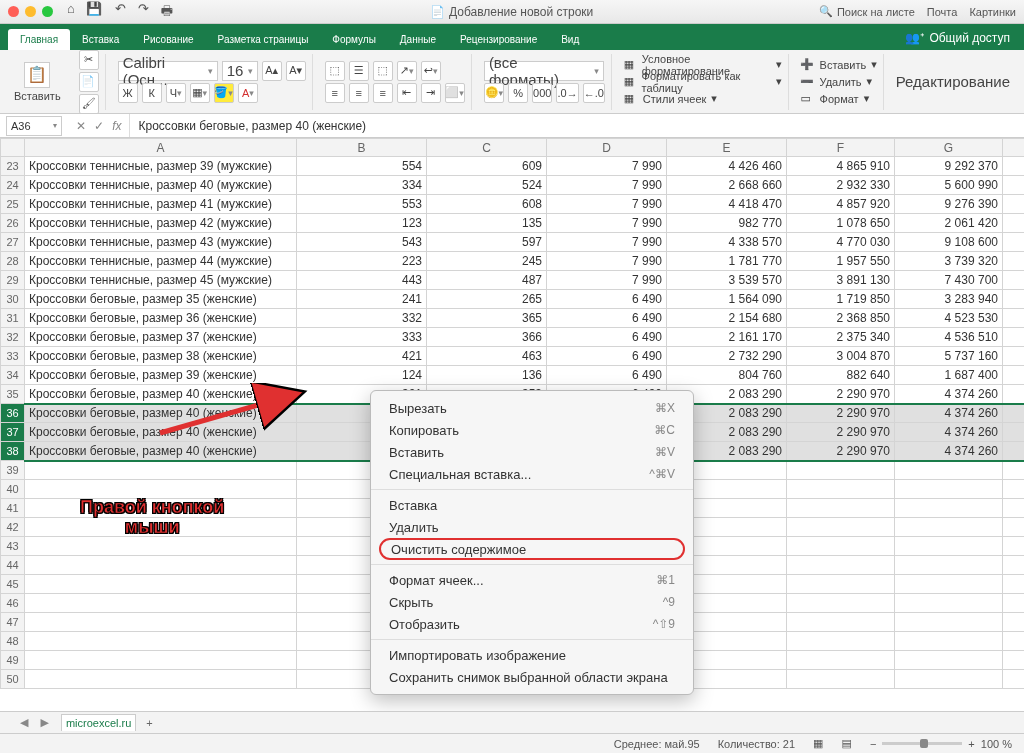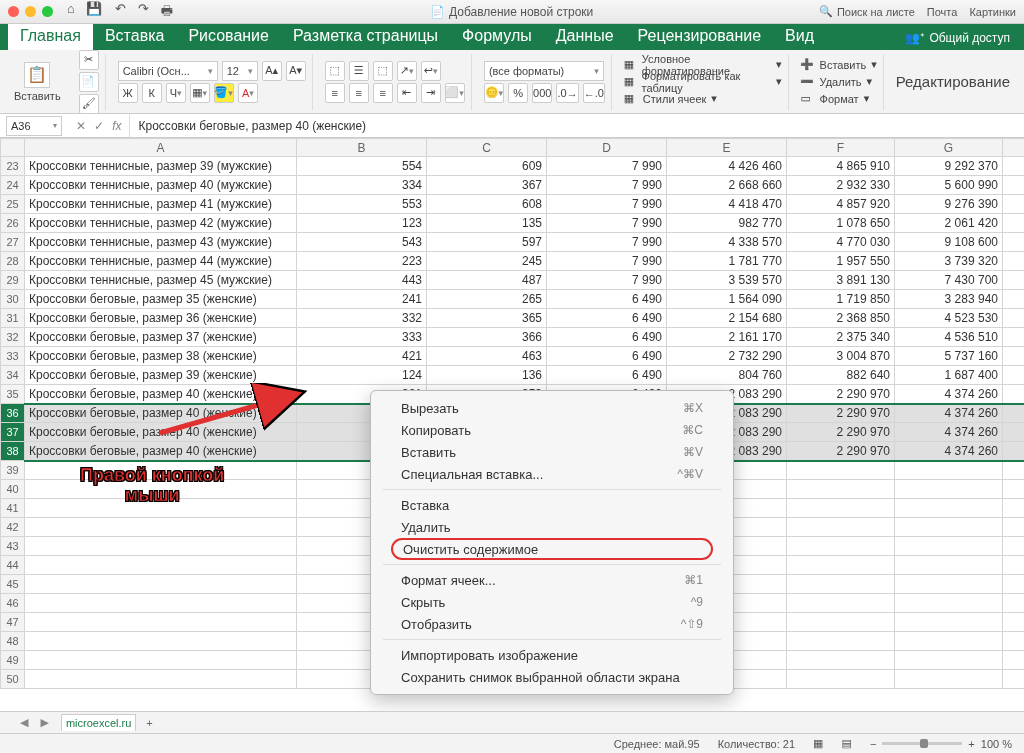--- a/index.html
+++ b/index.html
@@ -6,54 +6,54 @@
 body { background: #fff; width: 1024px; height: 753px; overflow: hidden; position: relative; font-size: 12px; color: #333; }
 .titlebar { height: 24px; background: linear-gradient(#f6f6f6,#e8e8e8); display: flex; align-items: center; padding: 0 8px; border-bottom: 1px solid #ccc; position: relative; }
 .traffic { display: flex; gap: 6px; }
 .tl { width: 11px; height: 11px; border-radius: 50%; }
 .tl.r { background:#ff5f57; } .tl.y { background:#febc2e; } .tl.g { background:#28c840; }
 .qat { display:flex; gap:12px; margin-left:14px; color:#555; font-size:13px; }
 .title-center { position:absolute; left:0; right:0; text-align:center; font-size:12px; color:#555; pointer-events:none; }
 .title-right { margin-left:auto; display:flex; gap:12px; font-size:11px; color:#555; align-items:center; }
 .search-sheet { display:flex; align-items:center; gap:4px; }
 .tabs { height: 26px; background:#1a7c4a; display:flex; align-items:flex-end; padding-left:8px; }
-.tab { padding: 5px 12px 5px; font-size:16px; color:#fff; cursor:pointer; }
+.tab { padding: 5px 12px 5px; font-size:10px; color:#fff; cursor:pointer; }
 .tab.active { background:#fff; color:#1a7c4a; border-radius:3px 3px 0 0; }
 .share { margin-left:auto; padding:4px 14px; color:#fff; font-size:12px; display:flex; align-items:center; gap:5px; }
 .ribbon { height: 64px; background:#f3f3f3; border-bottom:1px solid #ccc; display:flex; align-items:center; padding:4px 8px; gap:6px; overflow:hidden; }
 .rgroup { display:flex; flex-direction:column; gap:2px; padding:2px 6px; border-right:1px solid #ddd; height:56px; justify-content:center; }
 .rrow { display:flex; gap:4px; align-items:center; }
 .rbtn { min-width:20px; height:20px; border:1px solid #ccc; background:#fff; border-radius:2px; display:flex; align-items:center; justify-content:center; font-size:11px; color:#444; cursor:pointer; }
 .paste-big { display:flex; flex-direction:column; align-items:center; gap:2px; padding:0 6px; font-size:11px; color:#444; }
 .paste-ico { width:26px; height:26px; background:#fff; border:1px solid #ccc; display:flex; align-items:center; justify-content:center; font-size:16px; }
-.sel { height:20px; border:1px solid #ccc; background:#fff; font-size:11px; padding:0 4px; color:#444; display:flex; align-items:center; justify-content:space-between; gap:4px; }
+.sel { height:20px; border:1px solid #ccc; background:#fff; font-size:15px; padding:0 4px; color:#444; display:flex; align-items:center; justify-content:space-between; gap:4px; }
 .cond-item { font-size:11px; color:#444; display:flex; align-items:center; gap:5px; height:17px; }
 .cond-ico { width:14px; height:14px; display:inline-block; }
 .fx-bar { height:24px; background:#fff; border-bottom:1px solid #ccc; display:flex; align-items:center; }
 .namebox { width:56px; height:20px; border:1px solid #ccc; margin:0 6px; padding:0 4px; font-size:11px; display:flex; align-items:center; justify-content:space-between; }
 .fx-ctrl { display:flex; gap:8px; padding:0 8px; color:#888; font-size:12px; border-right:1px solid #ddd; height:100%; align-items:center; }
 .fx-input { flex:1; padding:0 8px; font-size:12px; }
 .grid-wrap { position:relative; height: calc(753px - 24px - 26px - 64px - 24px - 22px - 20px); overflow:hidden; }
 table.grid { border-collapse:collapse; width:100%; table-layout:fixed; }
 .grid th, .grid td { border:1px solid #d4d4d4; height:19px; font-size:12px; padding:0 4px; overflow:hidden; white-space:nowrap; }
 .grid thead th { background:#f3f3f3; color:#666; font-weight:normal; text-align:center; height:18px; }
 .grid thead th:first-child { width:24px; }
 .grid tbody th { background:#f3f3f3; color:#666; font-weight:normal; text-align:center; width:24px; font-size:11px; }
 .grid tbody td.num { text-align:right; }
 .colA { width:272px; } .colB { width:130px; } .colC { width:120px; } .colD { width:120px; } .colE { width:120px; } .colF { width:108px; } .colG { width:108px; } .colH { width:52px; }
 tr.sel-row td { background:#e0e0e0; }
 tr.sel-row th { background:#1a7c4a; color:#fff; }
 tr.sel-first td { border-top:2px solid #1a7c4a; }
 tr.sel-last td { border-bottom:2px solid #1a7c4a; }
-.context-menu { position:absolute; left:370px; top:252px; width:364px; background:#f6f6f6; border:1px solid #bbb; border-radius:6px; box-shadow:0 6px 20px rgba(0,0,0,.25); padding:6px 12px; font-size:13px; z-index:100; }
+.context-menu { position:absolute; left:370px; top:252px; width:324px; background:#f6f6f6; border:1px solid #bbb; border-radius:6px; box-shadow:0 6px 20px rgba(0,0,0,.25); padding:6px 0; font-size:13px; z-index:100; }
 .cm-item { padding:4px 18px; display:flex; justify-content:space-between; align-items:center; cursor:pointer; height:22px; }
 .cm-sep { height:1px; background:#ddd; margin:4px 0; }
 .cm-sc { color:#888; font-size:12px; }
 .cm-hl { border:2px solid #e03030; border-radius:12px; margin:0 8px; padding:2px 10px; }
-.annotation { position:absolute; left:80px; top:328px; z-index:90; pointer-events:none; }
+.annotation { position:absolute; left:80px; top:360px; z-index:90; pointer-events:none; }
 .ann-text { color:#e03030; font-weight:bold; font-size:18px; text-align:center; -webkit-text-stroke:0.5px #000; text-shadow:1px 1px 0 #000, -1px -1px 0 #000, 1px -1px 0 #000, -1px 1px 0 #000; line-height:1.1; }
 .arrow-svg { position:absolute; left:150px; top:245px; z-index:91; pointer-events:none; }
 .sheet-tabs { height:22px; background:#f3f3f3; border-top:1px solid #ccc; display:flex; align-items:center; padding-left:20px; gap:4px; font-size:11px; }
 .sheet-tab { padding:2px 4px; background:#fff; border:1px solid #ccc; border-bottom:none; color:#1a7c4a; }
 .sheet-add { width:18px; height:18px; display:flex; align-items:center; justify-content:center; color:#666; cursor:pointer; }
 .status { height:20px; background:#f3f3f3; border-top:1px solid #ccc; display:flex; align-items:center; justify-content:flex-end; gap:18px; padding:0 12px; font-size:11px; color:#555; }
 .zoom { display:flex; align-items:center; gap:6px; }
 .zoom-track { width:80px; height:3px; background:#ccc; position:relative; }
 .zoom-thumb { position:absolute; left:38px; top:-3px; width:8px; height:9px; background:#888; border-radius:2px; }
 .dd::after { content:" ▾"; font-size:9px; color:#888; }
@@ -108,21 +108,21 @@
     <div class="rrow">
         <div class="rbtn">📄</div>
       </div>
     <div class="rrow">
         <div class="rbtn">🖌</div>
       </div>
   </div>
   <div class="rgroup">
     <div class="rrow">
       <div class="sel dd" style="width:100px">Calibri (Осн...</div>
-      <div class="sel dd" style="width:36px">12</div>
+      <div class="sel dd" style="width:36px">16</div>
       <div class="rbtn">A▴</div>
       <div class="rbtn">A▾</div>
     </div>
     <div class="rrow">
       <div class="rbtn">Ж</div>
       <div class="rbtn">К</div>
       <div class="rbtn dd">Ч</div>
       <div class="rbtn dd">▦</div>
       <div class="rbtn dd" style="background:#ffeb3b">🪣</div>
       <div class="rbtn dd" style="color:#d32f2f">A</div>
@@ -220,21 +220,21 @@
           <td class="num">7 990</td>
           <td class="num">4 426 460</td>
           <td class="num">4 865 910</td>
           <td class="num">9 292 370</td>
           <td></td>
         </tr>
         <tr>
           <th>24</th>
           <td>Кроссовки теннисные, размер 40 (мужские)</td>
           <td class="num">334</td>
-          <td class="num">367</td>
+          <td class="num">524</td>
           <td class="num">7 990</td>
           <td class="num">2 668 660</td>
           <td class="num">2 932 330</td>
           <td class="num">5 600 990</td>
           <td></td>
         </tr>
         <tr>
           <th>25</th>
           <td>Кроссовки теннисные, размер 41 (мужские)</td>
           <td class="num">553</td>

